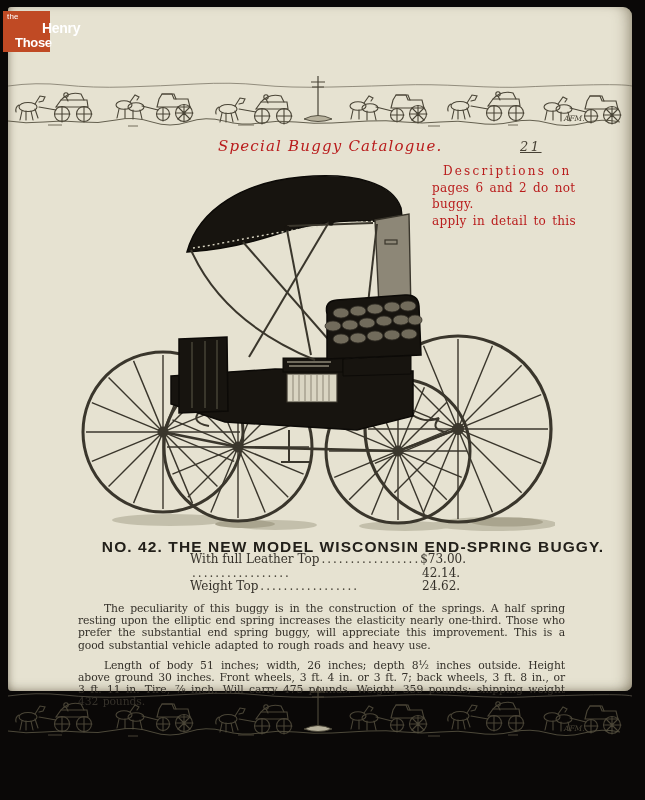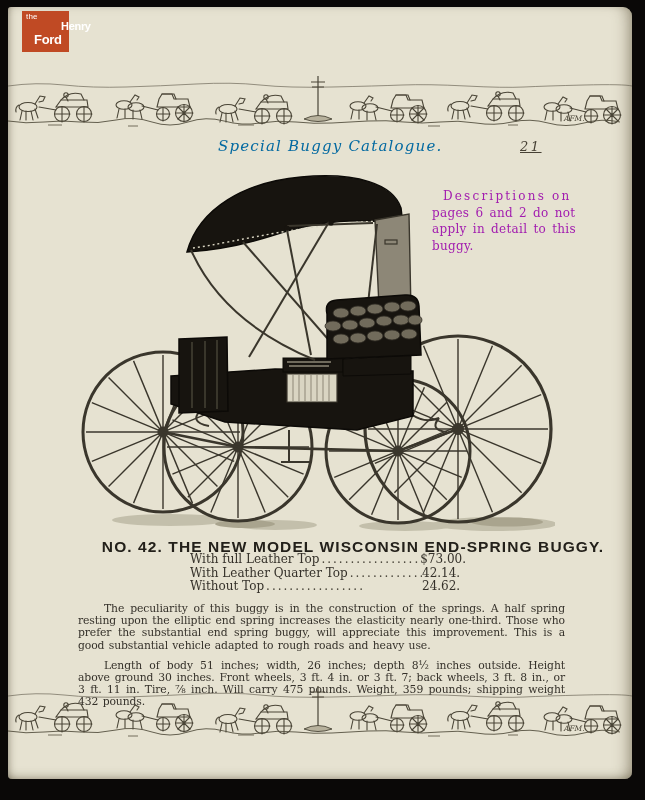--- a/index.html
+++ b/index.html
@@ -3,55 +3,55 @@
 <meta charset="utf-8">
 <style>
   html,body{margin:0;padding:0;}
   body{
     width:645px;height:800px;position:relative;overflow:hidden;
     background:#0a0807;
     font-family:"DejaVu Serif",serif;
   }
   
   .page{
-    position:absolute;left:8px;top:7px;width:624px;height:772px;
+    position:absolute;left:8px;top:7px;width:624px;height:684px;
     background:#e6e2d1;
     border-radius:3px 9px 7px 4px;
     box-shadow:
       inset -12px 0 16px -10px rgba(95,85,60,.65),
       inset 5px 0 9px -5px rgba(70,60,40,.55),
       inset 0 -8px 12px -8px rgba(70,60,40,.4);
   }
   
   .logo{
     position:absolute;left:3px;top:11px;width:47px;height:41px;
     background:#c04a24;color:#fff;z-index:9;
     font-family:"Liberation Sans",sans-serif;
-    padding:2px 0 0 4px;box-sizing:border-box;line-height:1;margin-left:19px;
+    padding:2px 0 0 4px;box-sizing:border-box;line-height:1;
   }
   .logo .the{display:block;font-size:8px;font-weight:400;letter-spacing:.2px;}
-  .logo .henry{display:block;font-size:11px;font-weight:700;margin:0 0 0 11px;letter-spacing:-.3px;padding-left:24px;}
+  .logo .henry{display:block;font-size:14px;font-weight:700;margin:0 0 0 11px;letter-spacing:-.3px;padding-left:24px;}
   .logo .ford{display:block;font-size:13px;font-weight:700;margin:1px 0 0 8px;letter-spacing:-.3px;}
   
   .frieze{position:absolute;left:0;width:624px;height:60px;}
   .frieze.top{top:66px;}
   .frieze.bottom{top:676px;}
   
   .runhead-title{
     position:absolute;left:210px;top:130px;
-    font-style:italic;font-size:15px;letter-spacing:1.2px;color:#0369a1;
+    font-style:italic;font-size:15px;letter-spacing:1.2px;color:#b91c1c;
   }
   .runhead-page{
     position:absolute;left:512px;top:132px;
     font-style:italic;font-size:13px;letter-spacing:2.5px;color:#474135;text-decoration:underline;
   }
   
   .notice{
-    position:absolute;left:424px;top:181px;width:180px;
-    font-size:12px;line-height:16.5px;color:#a21caf;
+    position:absolute;left:424px;top:156px;width:180px;
+    font-size:12px;line-height:16.5px;color:#b91c1c;
   }
   .notice .l1{letter-spacing:2.2px;padding-left:11px;}
   .notice .ln{letter-spacing:.3px;word-spacing:2px;}
   
   .buggy{position:absolute;left:67px;top:157px;width:480px;height:375px;}
   
   .item-title{
     position:absolute;left:0;top:531px;width:100%;text-align:center;
     font-family:"Liberation Sans",sans-serif;font-weight:700;
     font-size:15.5px;letter-spacing:1.1px;color:#23201a;padding-left:33px;
@@ -126,22 +126,22 @@
     <use href="#frieze-art"></use>
     <text x="556" y="48" font-size="7.5" font-style="italic" font-family="DejaVu Serif, serif" fill="#4a4537">AFM.</text>
   </svg>
 
   <div class="runhead-title">Special Buggy Catalogue.</div>
   <div class="runhead-page">21</div>
 
   <div class="notice">
     <div class="l1">Descriptions on</div>
     <div class="ln">pages 6 and 2 do not</div>
+    <div class="ln">buggy.</div>
     <div class="ln">apply in detail to this</div>
-    <div class="ln">buggy.</div>
   </div>
 
   <svg class="buggy" viewBox="0 0 480 375">
 
     <g fill="#c3bfab">
       <ellipse cx="95" cy="356" rx="58" ry="6"></ellipse>
       <ellipse cx="200" cy="361" rx="42" ry="5"></ellipse>
       <ellipse cx="330" cy="362" rx="46" ry="5"></ellipse>
       <ellipse cx="420" cy="360" rx="62" ry="7"></ellipse>
       <ellipse cx="170" cy="360" rx="30" ry="4" fill="#a9a48e"></ellipse>
@@ -273,40 +273,39 @@
 
   <div class="item-title">NO. 42. THE NEW MODEL WISCONSIN END-SPRING BUGGY.</div>
 
   <div class="prices">
     <div class="price-row">
       <span class="price-label">With full Leather Top</span>
       <span class="price-leader">.................</span>
       <span class="price-value">$73.00.</span>
     </div>
     <div class="price-row">
-      <span class="price-label">With Leather Quarter Top</span>
       <span class="price-leader">.................</span>
       <span class="price-value">42.14.</span>
     </div>
     <div class="price-row">
-      <span class="price-label">Without Top</span>
+      <span class="price-label">Weight Top</span>
       <span class="price-leader">.................</span>
       <span class="price-value">24.62.</span>
     </div>
   </div>
 
   <div class="copy">
     <p>The peculiarity of this buggy is in the construction of the springs.  A half spring resting upon the elliptic end spring increases the elasticity nearly one-third.  Those who prefer the substantial end spring buggy, will appreciate this improvement.  This is a good substantial vehicle adapted to rough roads and heavy use.</p>
     <p>Length of body 51 inches; width, 26 inches; depth 8½ inches outside.  Height above ground 30 inches.  Front wheels, 3 ft. 4 in. or 3 ft. 7; back wheels, 3 ft. 8 in., or 3 ft. 11 in.  Tire, ⅞ inch.  Will carry 475 pounds.  Weight, 359 pounds; shipping weight 432 pounds.</p>
   </div>
 
   <svg class="frieze bottom" viewBox="0 0 624 60">
     <use href="#frieze-art"></use>
     <text x="556" y="48" font-size="7.5" font-style="italic" font-family="DejaVu Serif, serif" fill="#4a4537">AFM.</text>
   </svg>
 
 </div>
 
 <div class="logo">
   <span class="the">the</span>
   <span class="henry">Henry</span>
-  <span class="ford">Ford</span>
+  <span class="ford">Those</span>
 </div>
 
 </body></html>

